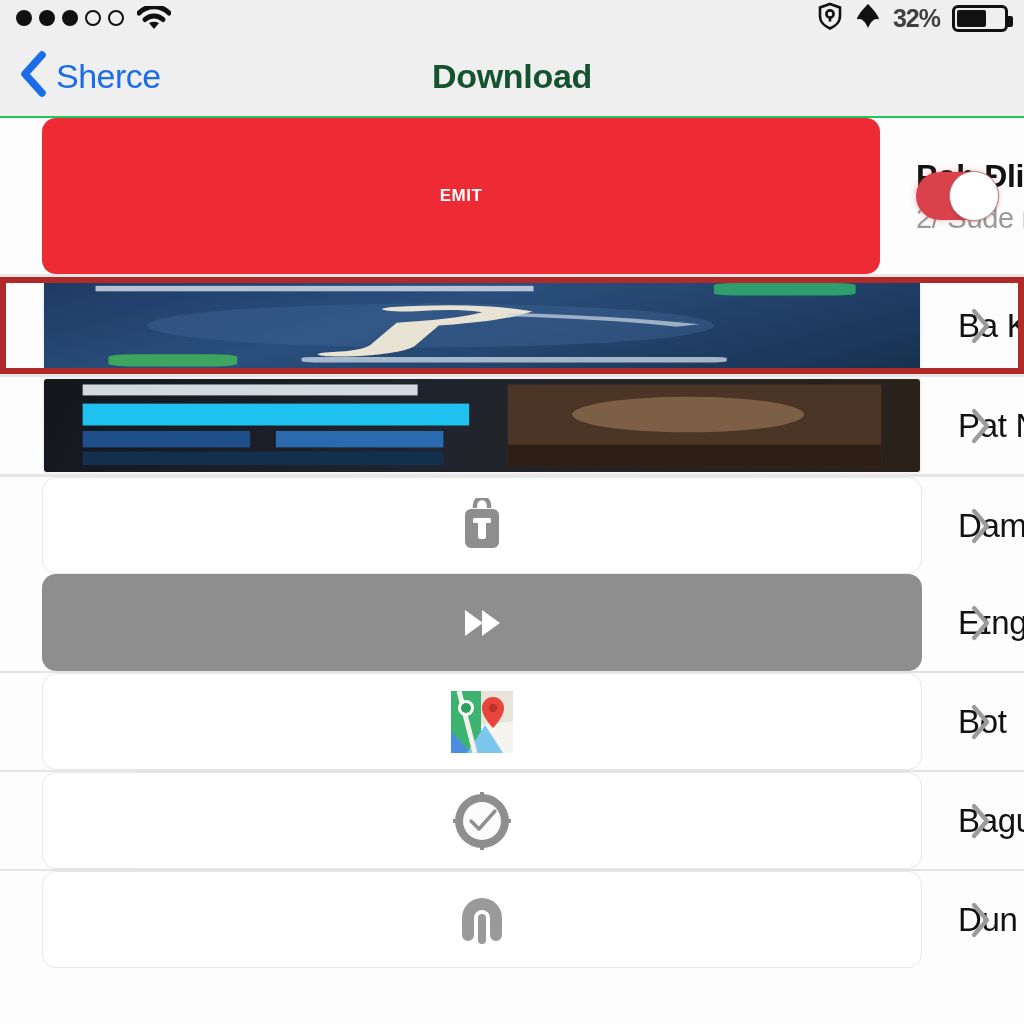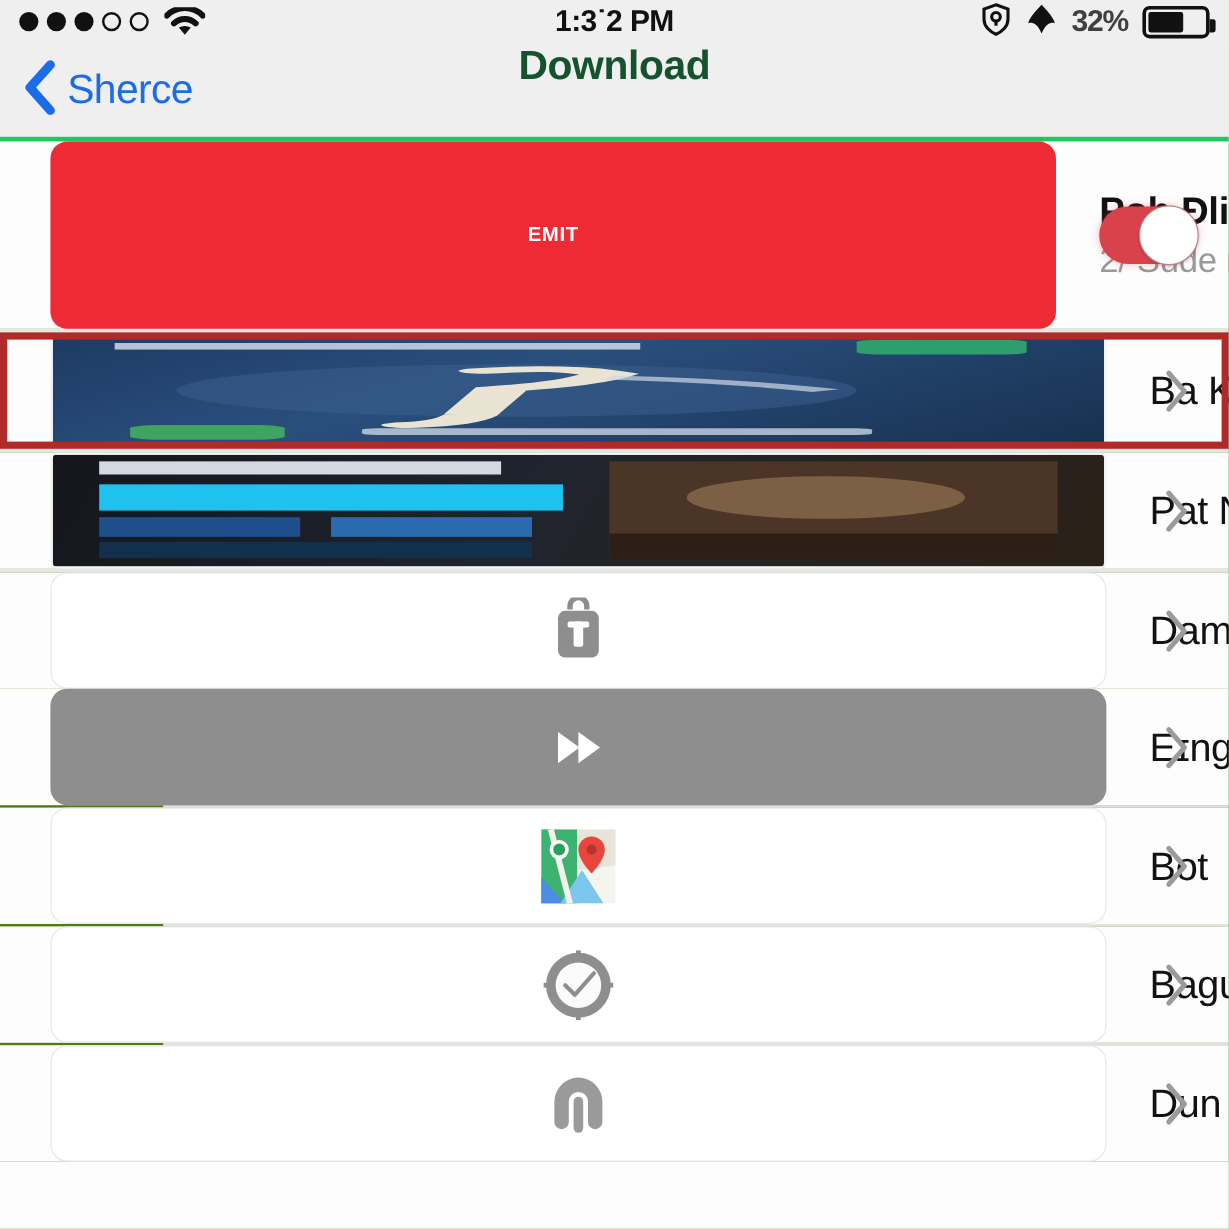--- a/index.html
+++ b/index.html
@@ -37,36 +37,36 @@
   }
   .batt::after{
     content:""; position:absolute; right:-8px; top:8px;
     width:5px;height:11px;background:#111;border-radius:0 2px 2px 0;
   }
   .batt-fill{ height:100%; background:#111; border-radius:2px; }
 
   
   .nav-bar{
     height:82px; background:#efefef;
-    border-bottom:4px solid #22c55e;
-    display:flex; position:relative;
+    border-bottom:2px solid #22c55e;
+    display:flex; align-items:center; position:relative;
   }
   .back-btn{
     display:flex; align-items:center; gap:8px;
     padding-left:18px; cursor:pointer;
   }
   .back-label{ font-size:34px; color:#1b6ce8; letter-spacing:-0.5px; }
   .nav-title{
     position:absolute; left:0; right:0; text-align:center;
     font-size:34px; font-weight:bold; color:#14532d; letter-spacing:-0.3px;
     pointer-events:none;
   }
 
   
-  .list{ background:#4d7c0f; }
+  .list{ background:#e5e5e5; }
   .row{
     display:flex; align-items:center;
     padding:0 26px 0 42px;
     background:#fdfdfd;
     position:relative;
     cursor:pointer;
   }
   .row.tall{ height:156px; align-items:center; }
   .row.std{ height:97px; }
   .row-text{ margin-left:36px; flex:1; min-width:0; }
@@ -155,21 +155,20 @@
     </div>
     <div class="wifi">
       <svg width="34" height="24" viewBox="0 0 34 24">
         <path d="M2 7 A21 21 0 0 1 32 7" stroke="#111" stroke-width="5" fill="none" stroke-linecap="round"></path>
         <path d="M8 13.5 A13 13 0 0 1 26 13.5" stroke="#111" stroke-width="5" fill="none" stroke-linecap="round"></path>
         <path d="M17 23 L12 17 Q17 14.5 22 17 Z" fill="#111"></path>
       </svg>
     </div>
   </div>
 
-  <div class="sb-time">1:3˙2 PM</div>
 
   <div class="sb-right">
     <div>
       <svg width="26" height="28" viewBox="0 0 26 28">
         <path d="M13 2 L23 5.5 V14 C23 20 18 24.5 13 26.5 C8 24.5 3 20 3 14 V5.5 Z" fill="none" stroke="#111" stroke-width="2.6"></path>
         <circle cx="13" cy="12" r="3.6" fill="none" stroke="#111" stroke-width="2.6"></circle>
         <path d="M13 15 V19.5" stroke="#111" stroke-width="2.6"></path>
       </svg>
     </div>
     <div>

